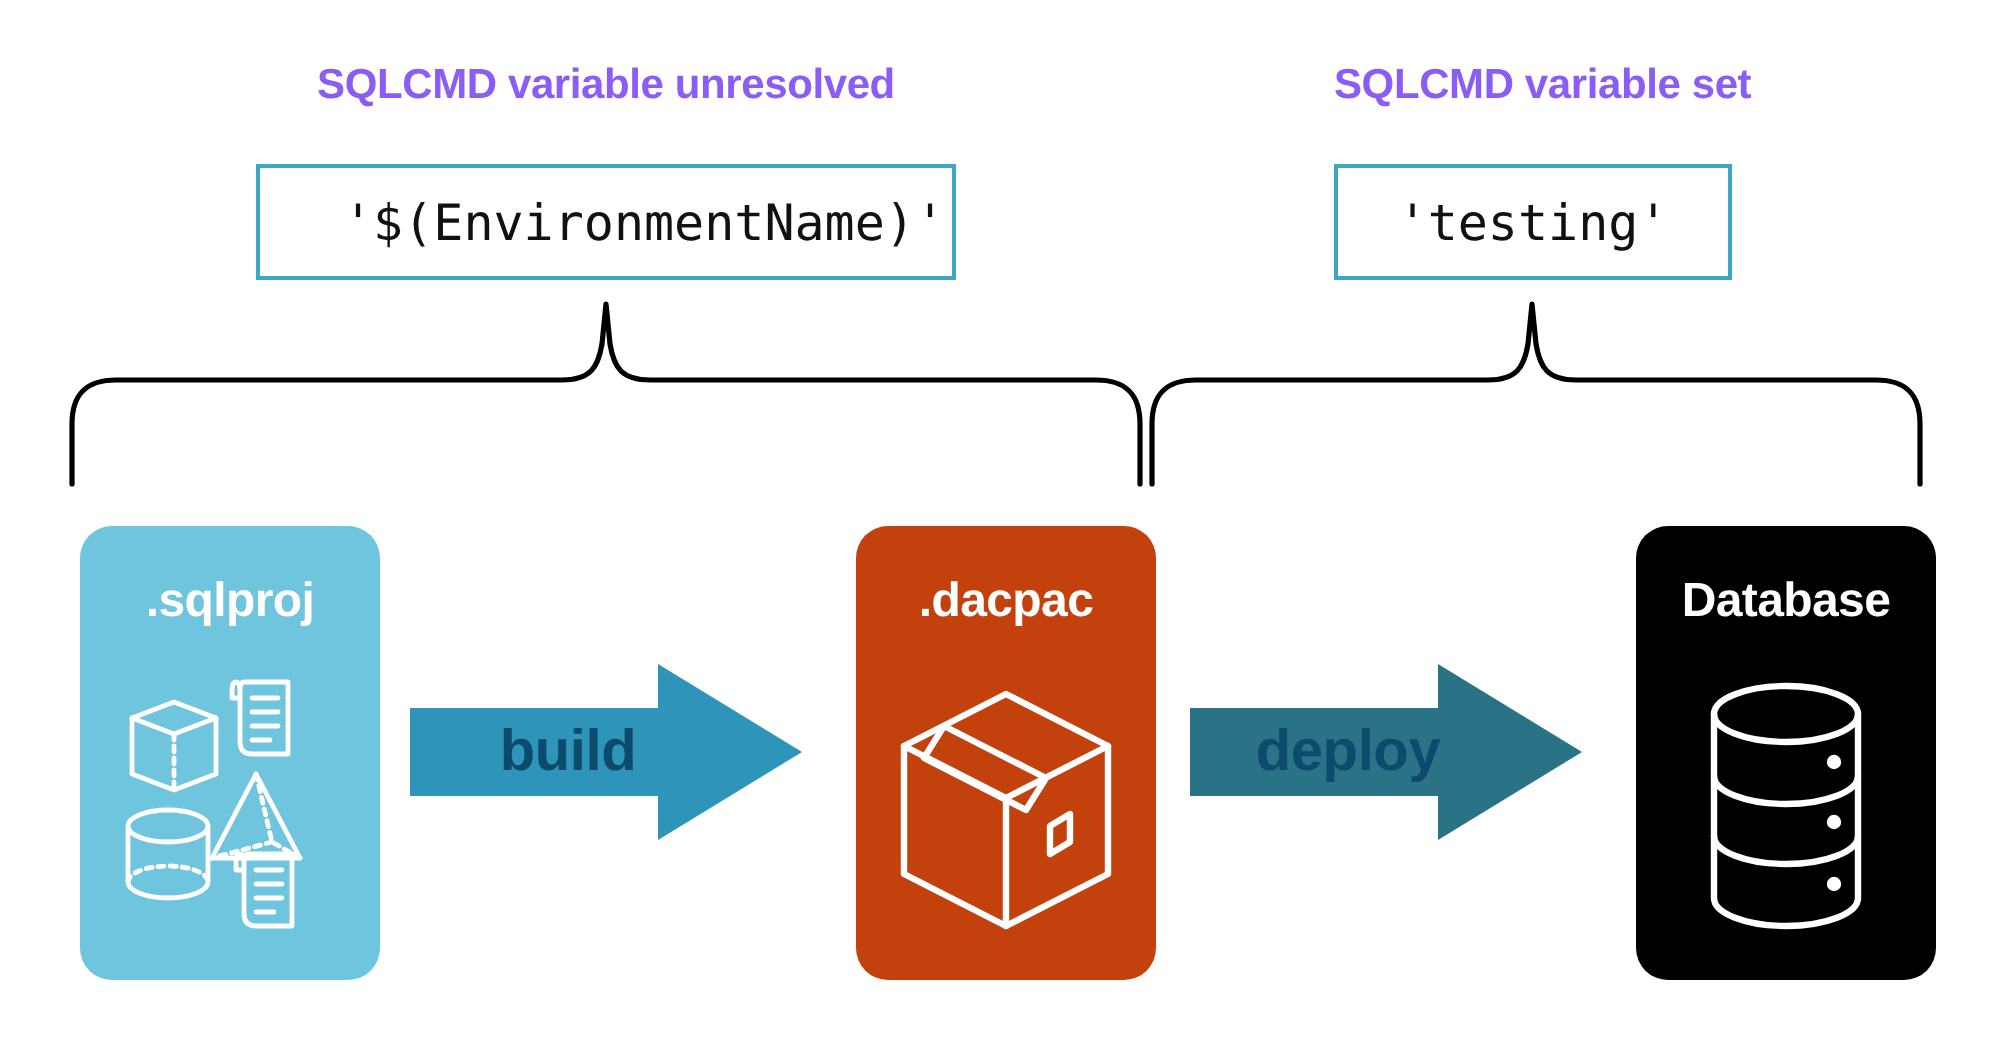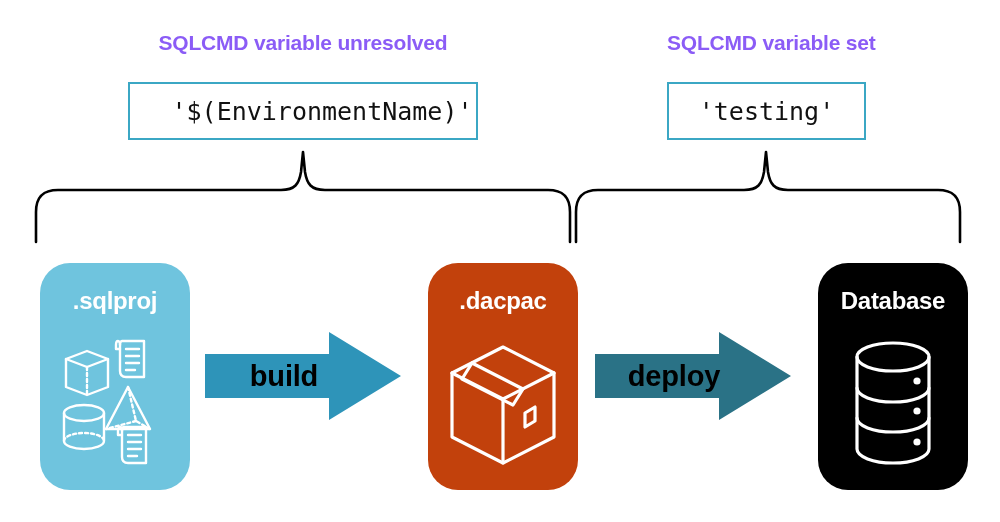--- a/index.html
+++ b/index.html
@@ -68,21 +68,21 @@
     height: 522px;
     pointer-events: none;
   }
 
   
   .panel {
     position: absolute;
     top: 263px;
     width: 150px;
     height: 227px;
-    border-radius: 30px;
+    border-radius: 16px;
     box-sizing: border-box;
   }
   #panel-sqlproj  { left: 40px;  background: #6FC4DE; }
   #panel-dacpac   { left: 428px; background: #c2410c; }
   #panel-database { left: 818px; background: #000000; }
 
   .panel-label {
     position: absolute;
     top: 24px;
     left: 0;
@@ -119,21 +119,21 @@
     top: 0;
     left: 0;
     width: 158px;
     height: 92px;
     display: flex;
     align-items: center;
     justify-content: center;
     font-family: "Liberation Sans", sans-serif;
     font-weight: bold;
     font-size: 29px;
-    color: #000000;
+    color: #0c4a6e;
     letter-spacing: -0.2px;
     white-space: nowrap;
     pointer-events: none;
   }
 </style>
 </head>
 <body>
 
 <div id="diagram-root">
 

